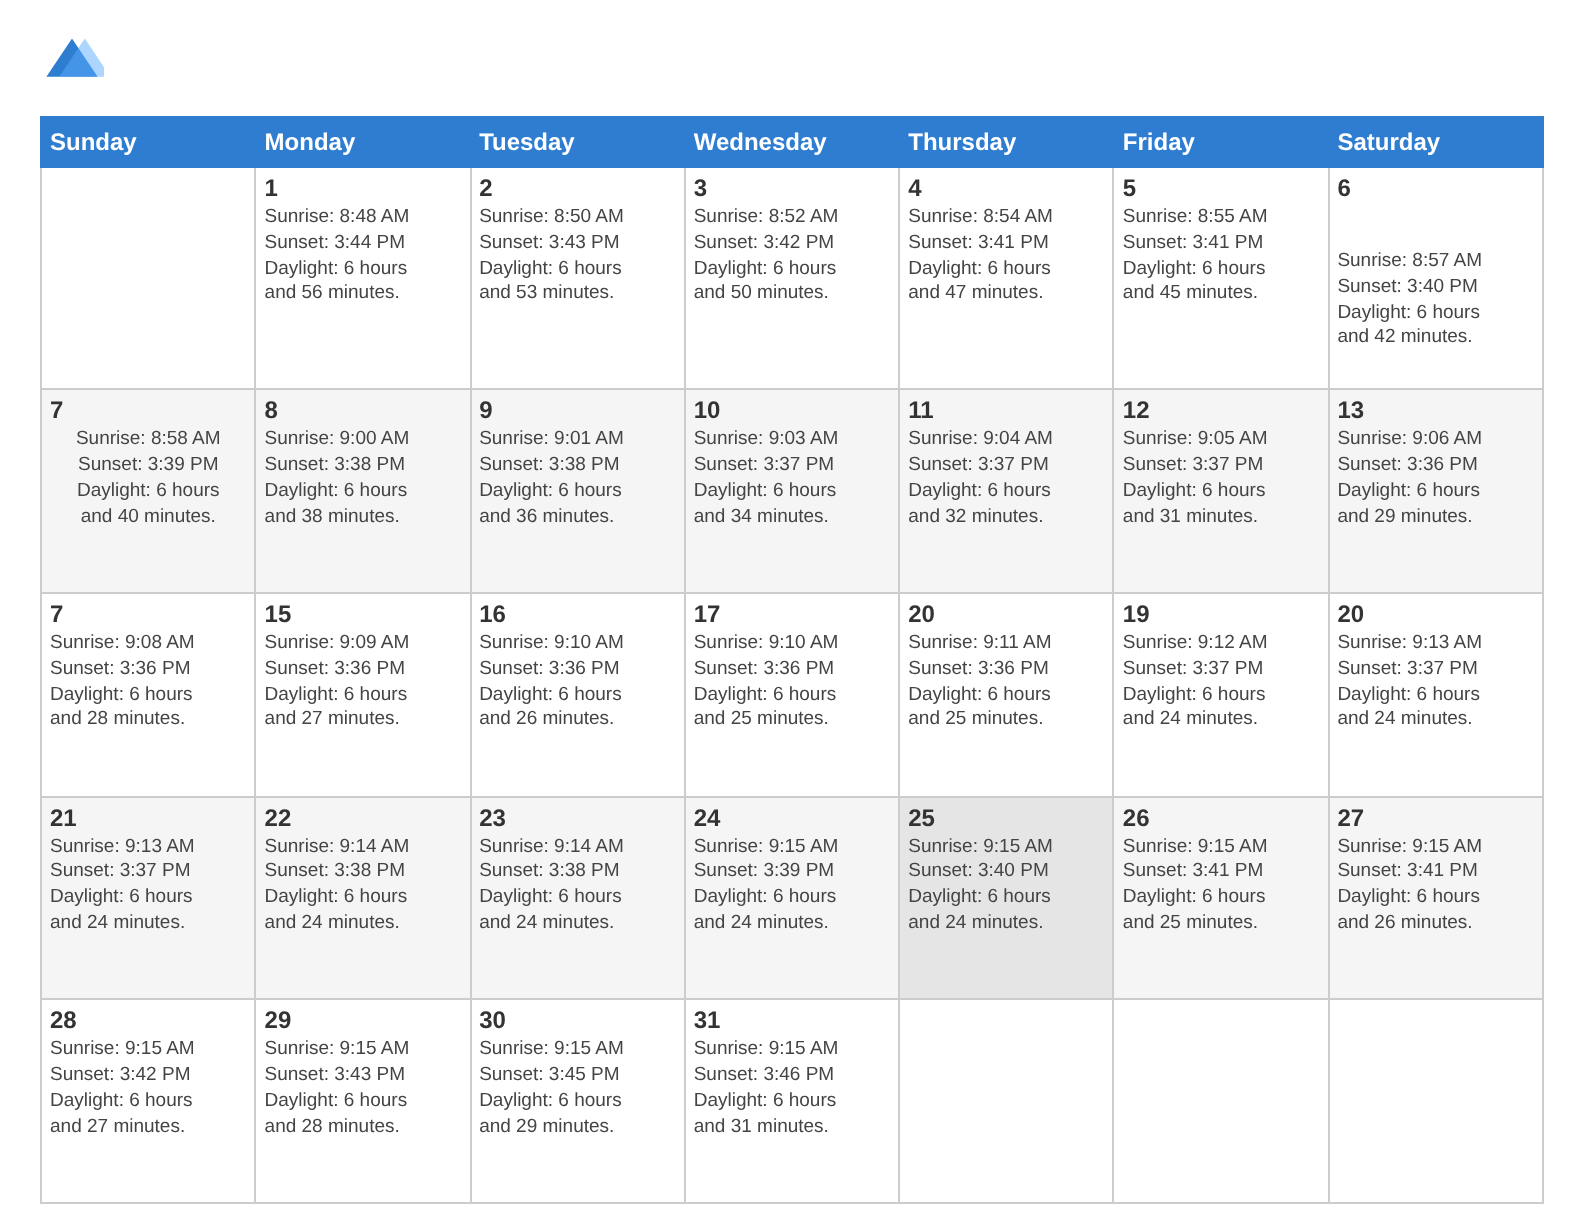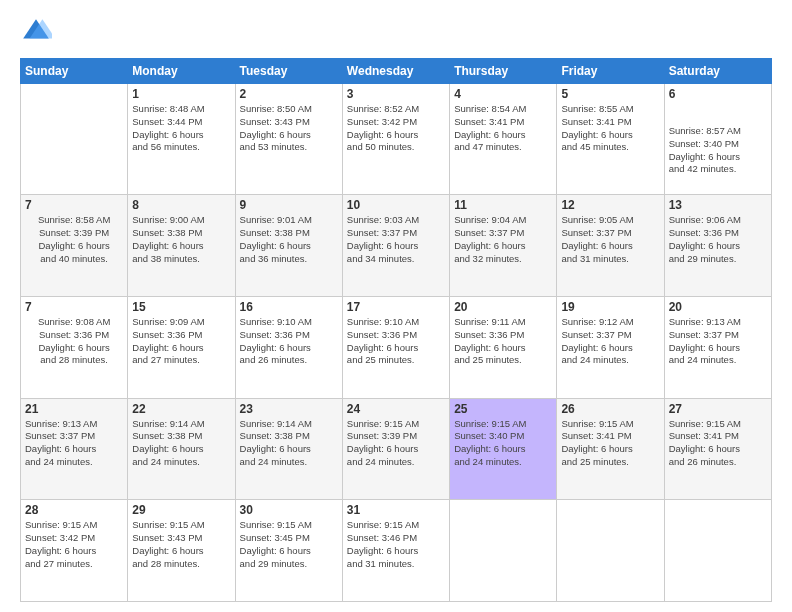--- a/index.html
+++ b/index.html
@@ -232,21 +232,21 @@
             <span class="day-num">13</span>
             <div class="day-info" style="white-space: pre-line;">Sunrise: 9:06 AM
 Sunset: 3:36 PM
 Daylight: 6 hours
 and 29 minutes.</div>
           </td>
         </tr>
         <tr>
           <td style="background: rgb(255, 255, 255);">
             <span class="day-num">7</span>
-            <div class="day-info" style="white-space: pre-line; text-align: center;">Sunrise: 9:08 AM
+            <div class="day-info" style="white-space: pre-line;">Sunrise: 9:08 AM
 Sunset: 3:36 PM
 Daylight: 6 hours
 and 28 minutes.</div>
           </td>
           <td style="background: rgb(255, 255, 255);">
             <span class="day-num">15</span>
             <div class="day-info" style="white-space: pre-line;">Sunrise: 9:09 AM
 Sunset: 3:36 PM
 Daylight: 6 hours
 and 27 minutes.</div>
@@ -309,21 +309,21 @@
 Daylight: 6 hours
 and 24 minutes.</div>
           </td>
           <td style="background: rgb(245, 245, 245);">
             <span class="day-num">24</span>
             <div class="day-info" style="white-space: pre-line;">Sunrise: 9:15 AM
 Sunset: 3:39 PM
 Daylight: 6 hours
 and 24 minutes.</div>
           </td>
-          <td style="background: #c4b5fd;">
+          <td style="background: #e5e5e5;">
             <span class="day-num">25</span>
             <div class="day-info" style="white-space: pre-line;">Sunrise: 9:15 AM
 Sunset: 3:40 PM
 Daylight: 6 hours
 and 24 minutes.</div>
           </td>
           <td style="background: rgb(245, 245, 245);">
             <span class="day-num">26</span>
             <div class="day-info" style="white-space: pre-line;">Sunrise: 9:15 AM
 Sunset: 3:41 PM

